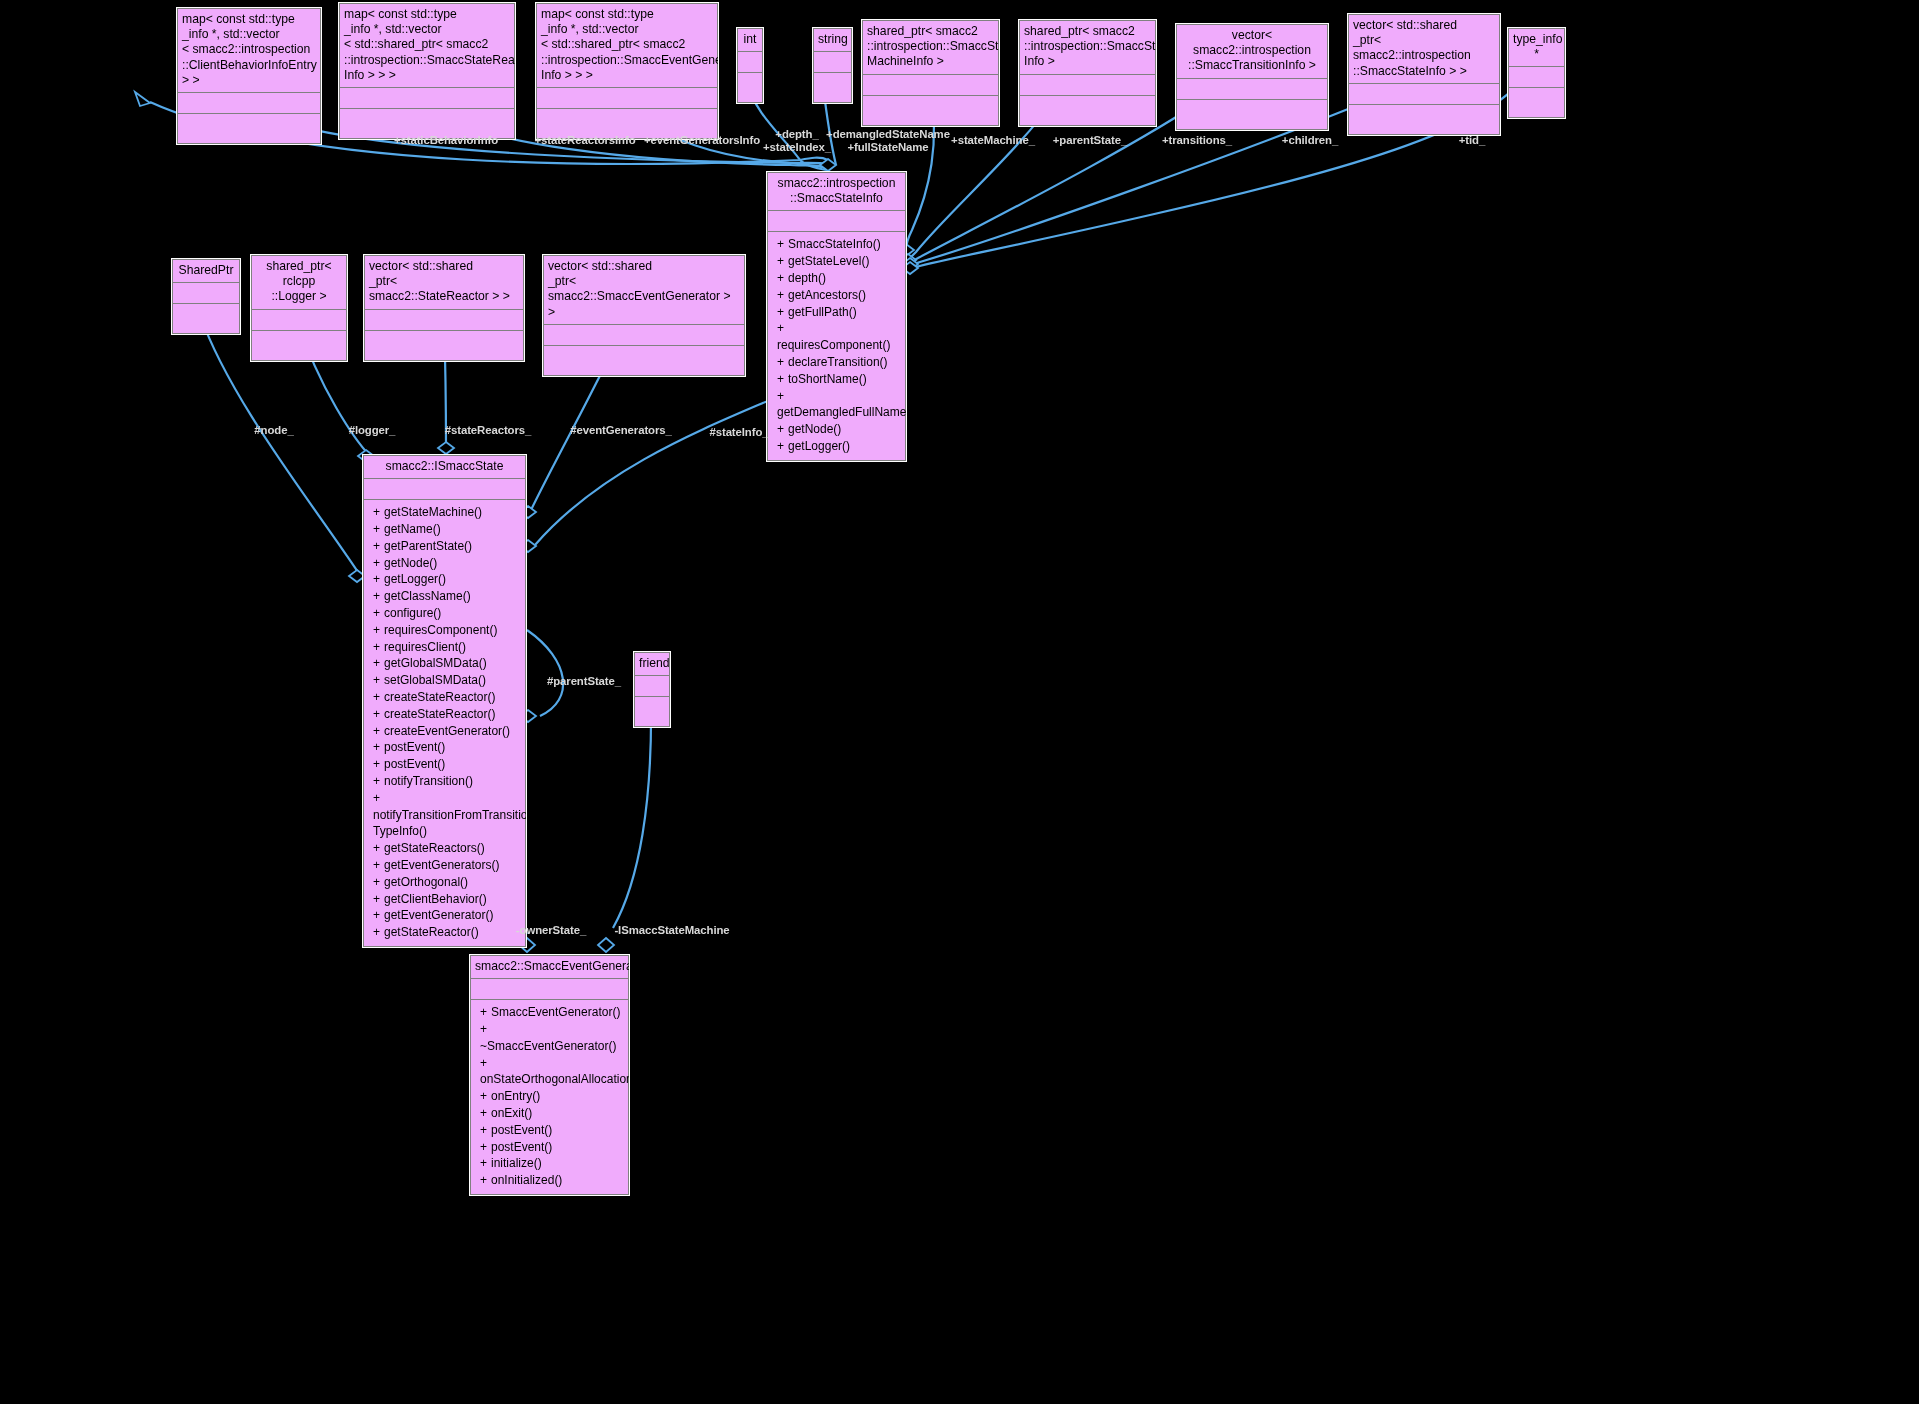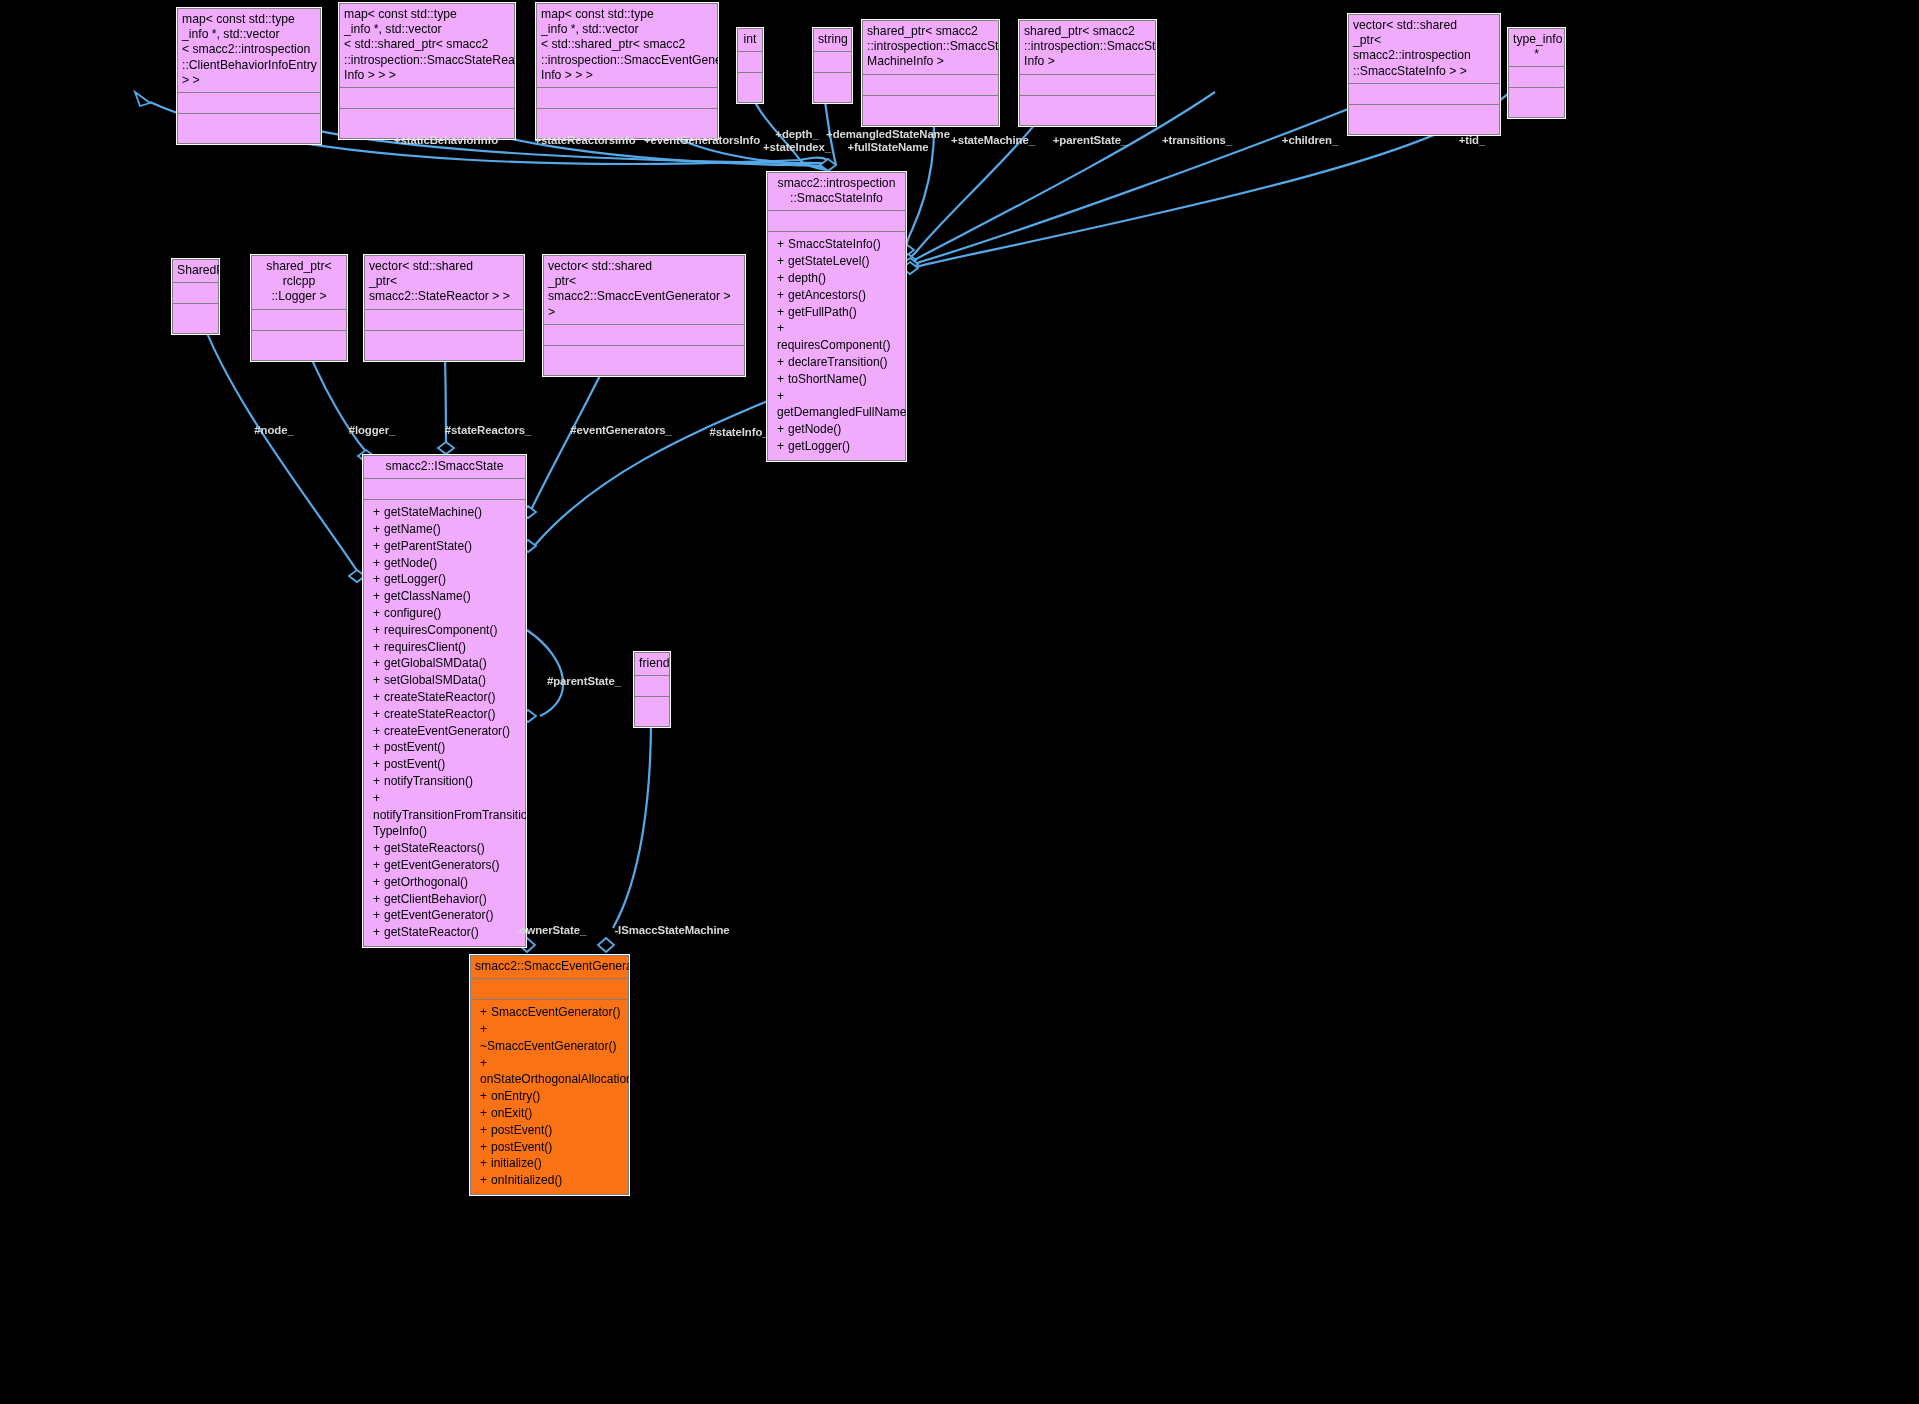--- a/index.html
+++ b/index.html
@@ -25,21 +25,21 @@
   }
   .node {
     position: absolute;
     box-sizing: border-box;
     background: #f0abfc;
     border: 1px solid #808080;
     outline: 1px solid #ffffff;
     z-index: 5;
   }
   .node.shaded {
-    background: #f97316;
+    background: #f0abfc;
   }
   .node .title {
     padding: 3px 4px 4px 4px;
     font-size: 12.2px;
     line-height: 15.2px;
     color: #000000;
     text-align: center;
     white-space: pre-line;
   }
   .node.leftalign .title {
@@ -204,36 +204,42 @@
   </div>
 
   <div class="node leftalign" style="left:1019px; top:20px; width:137px;">
     <div class="title">shared_ptr&lt; smacc2
 ::introspection::SmaccState
 Info &gt;</div>
     <div class="sep attrs" style="height:16px"></div>
     <div class="sep ops" style="height:20px"></div>
   </div>
 
+  <div class="node" style="left:1176px; top:24px; width:152px;">
+    <div class="title">vector&lt; smacc2::introspection
+::SmaccTransitionInfo &gt;</div>
+    <div class="sep attrs" style="height:16px"></div>
+    <div class="sep ops" style="height:20px"></div>
+  </div>
 
   <div class="node leftalign" style="left:1348px; top:14px; width:152px;">
     <div class="title">vector&lt; std::shared
 _ptr&lt; smacc2::introspection
 ::SmaccStateInfo &gt; &gt;</div>
     <div class="sep attrs" style="height:16px"></div>
     <div class="sep ops" style="height:20px"></div>
   </div>
 
   <div class="node" style="left:1508px; top:28px; width:57px;">
     <div class="title">type_info *</div>
     <div class="sep attrs" style="height:16px"></div>
     <div class="sep ops" style="height:20px"></div>
   </div>
 
-  <div class="node" style="left:172px; top:259px; width:47px;">
+  <div class="node" style="left:172px; top:259px; width:68px;">
     <div class="title">SharedPtr</div>
     <div class="sep attrs" style="height:16px"></div>
     <div class="sep ops" style="height:20px"></div>
   </div>
 
   <div class="node leftalign" style="left:251px; top:255px; width:96px;">
     <div class="title" style="text-align:center">shared_ptr&lt; rclcpp
 ::Logger &gt;</div>
     <div class="sep attrs" style="height:16px"></div>
     <div class="sep ops" style="height:20px"></div>

